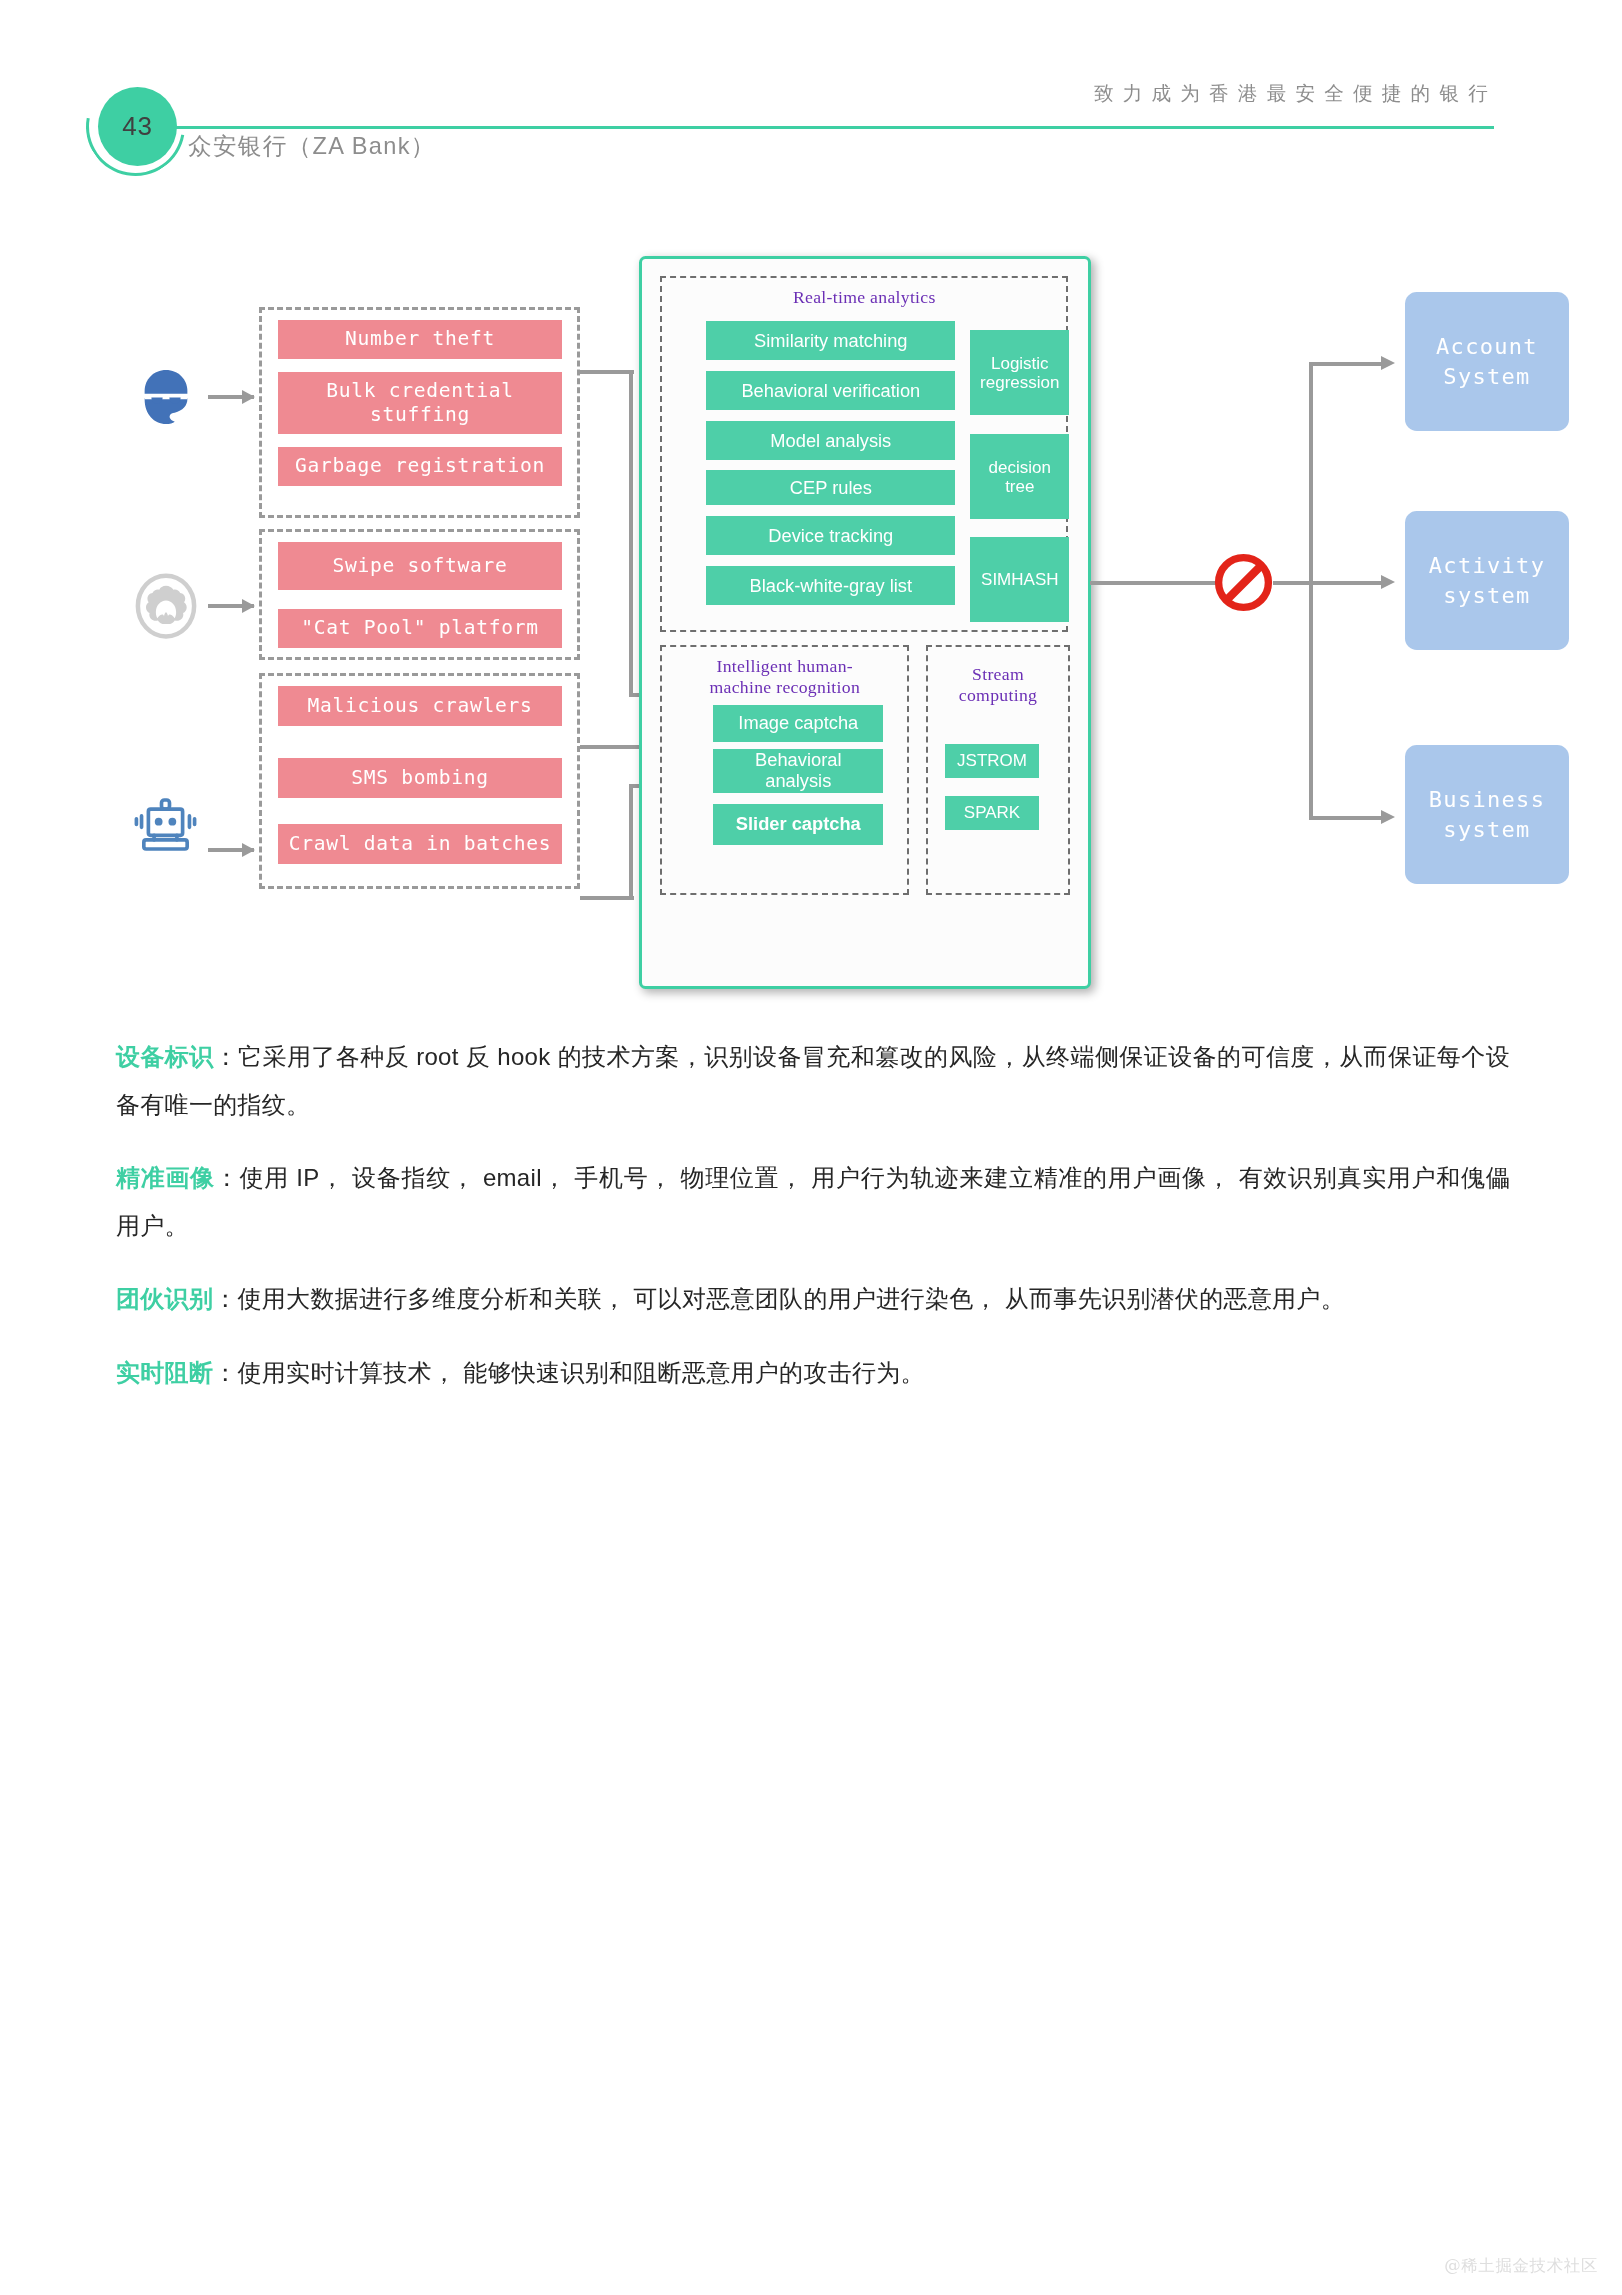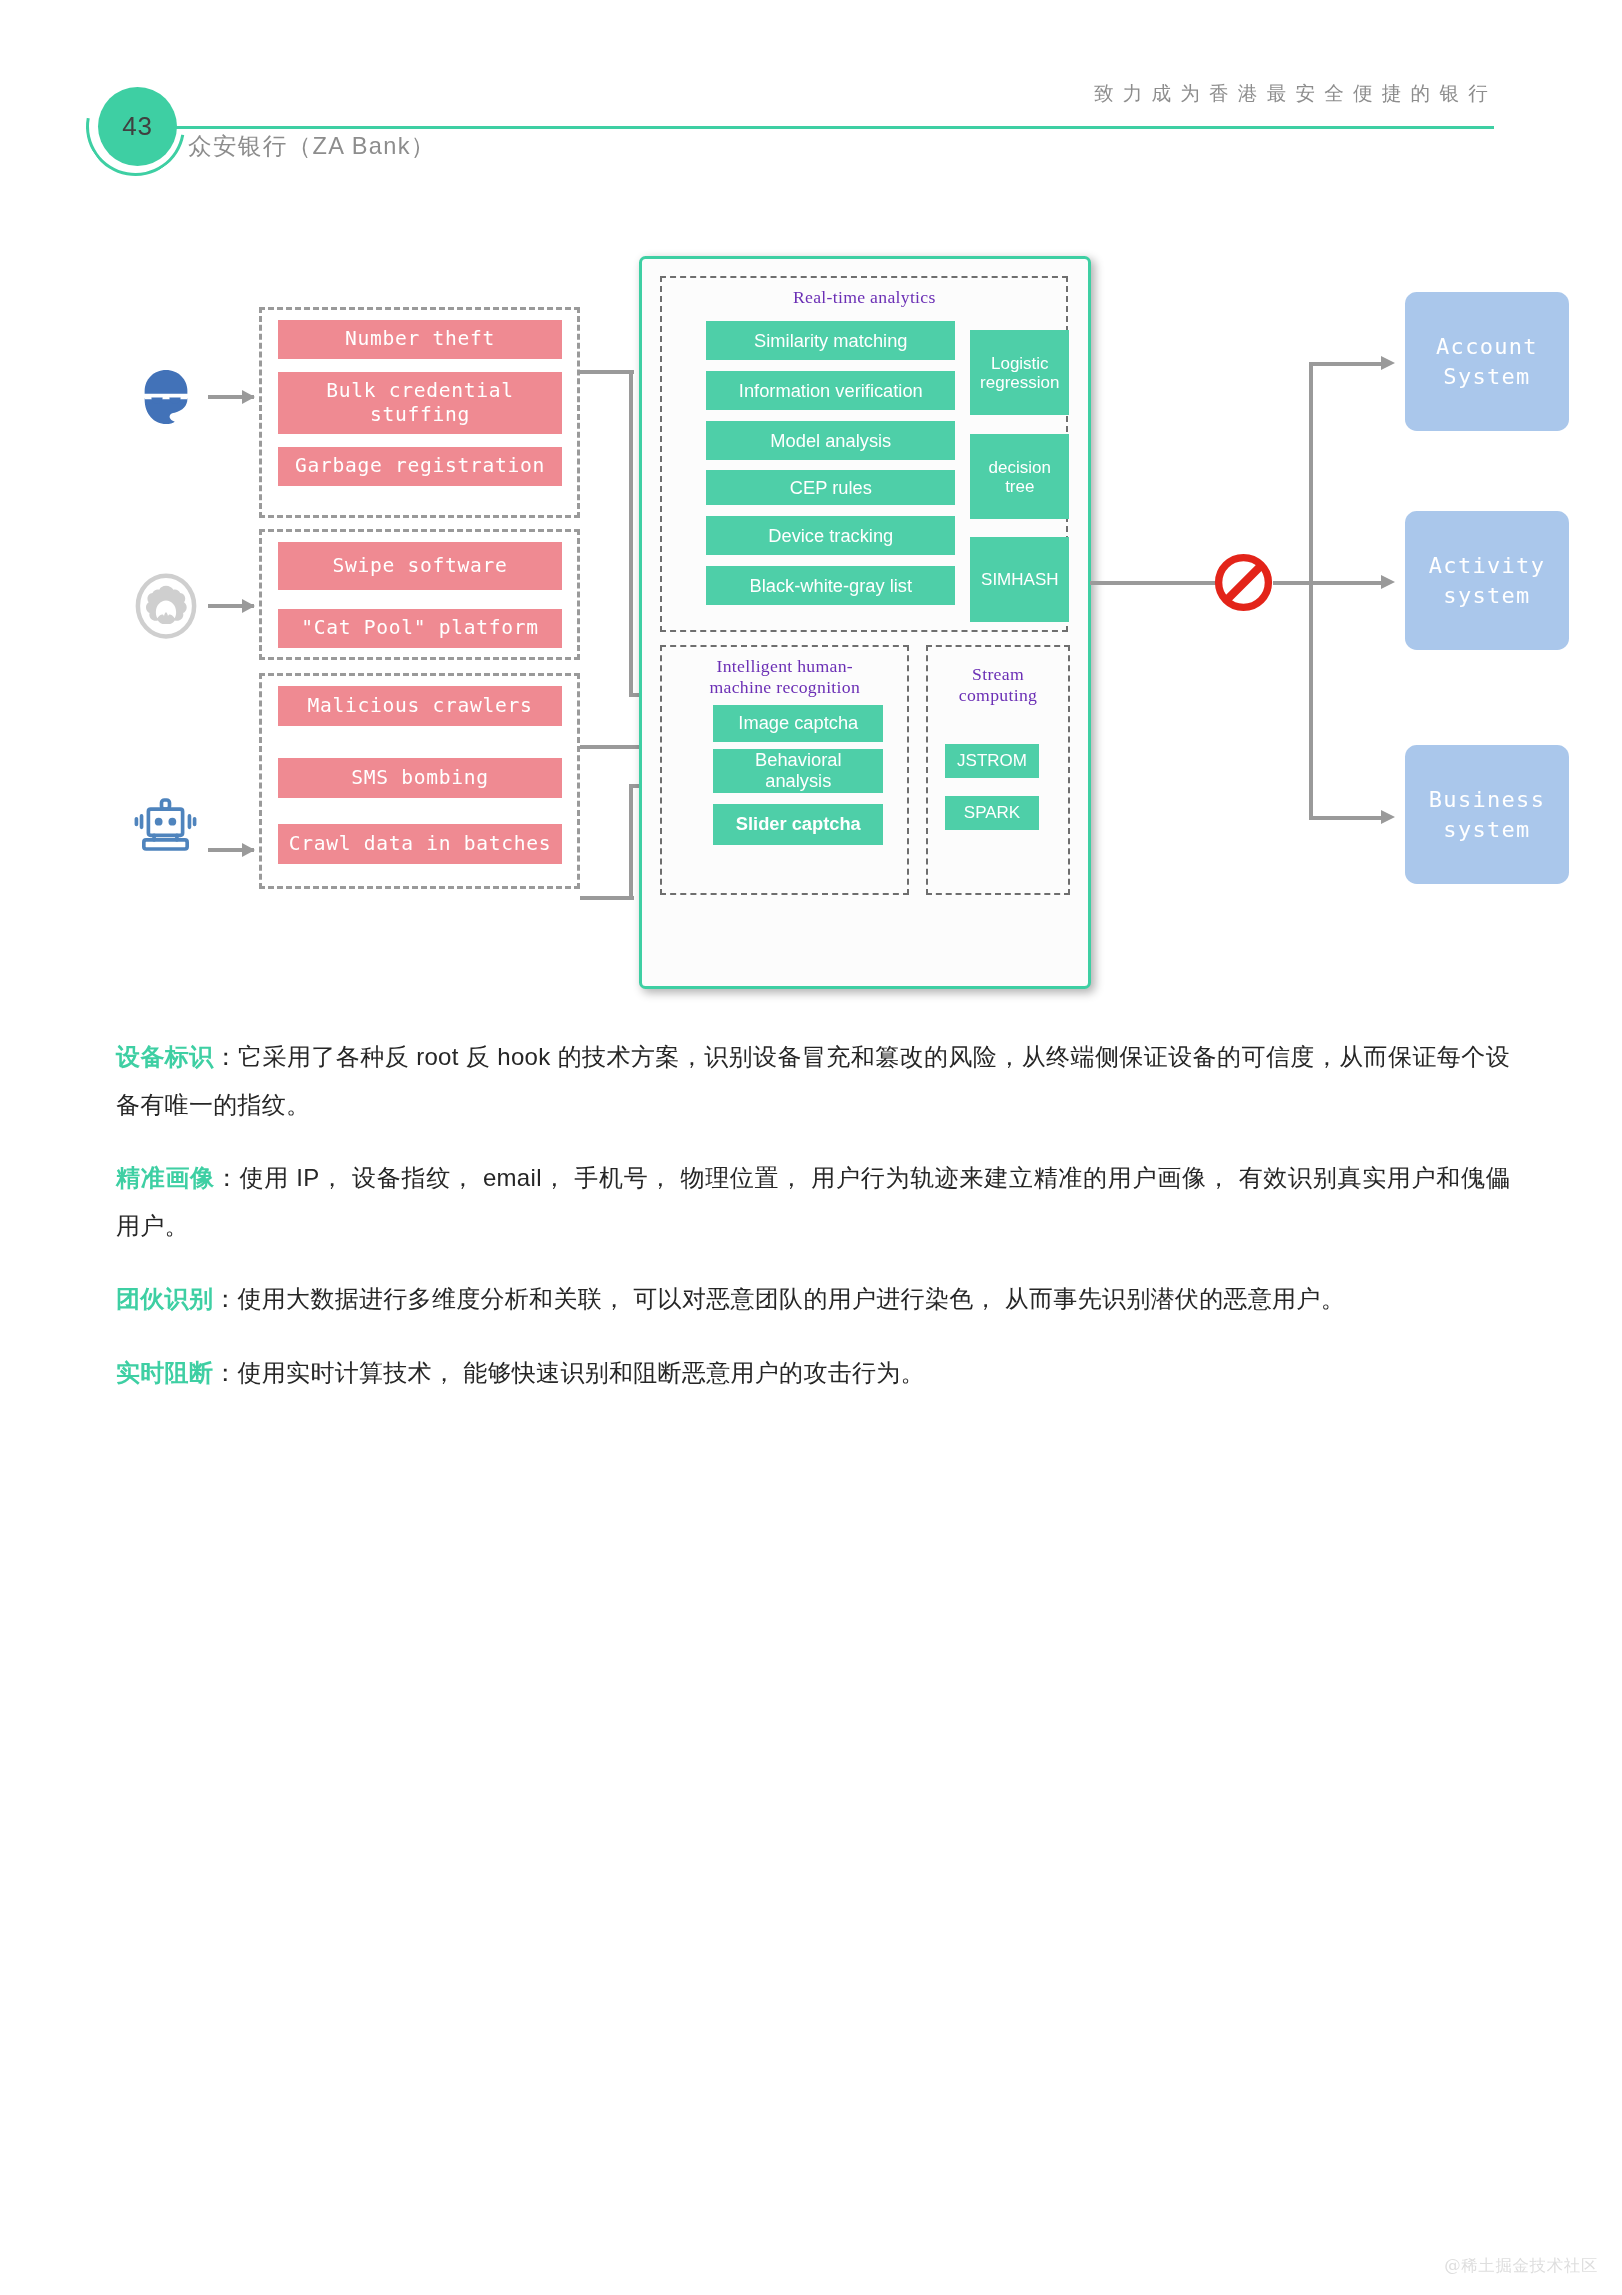--- a/index.html
+++ b/index.html
@@ -313,21 +313,21 @@
     <div class="elbow elbow-v" style="left:531px; top:548px; height:115px;"></div>
     <div class="elbow elbow-h" style="left:531px; top:548px; width:58px;"></div>
     <div class="arrowhead" style="left:582px; top:542px;"></div>
 
     <div class="engine">
 
       <div class="dash-box" style="left:18.3px; top:17.7px; width:408px; height:356px;">
         <div class="dash-title" style="left:0; top:9.2px;">Real-time analytics</div>
 
         <div class="chip" style="left:44px; top:43px; width:249px; height:39px;">Similarity matching</div>
-        <div class="chip" style="left:44px; top:93px; width:249px; height:39px;">Information verification</div>
+        <div class="chip" style="left:44px; top:93px; width:249px; height:39px;">Behavioral verification</div>
         <div class="chip" style="left:44px; top:143px; width:249px; height:39px;">Model analysis</div>
         <div class="chip" style="left:44px; top:192px; width:249px; height:35px;">CEP rules</div>
         <div class="chip" style="left:44px; top:238px; width:249px; height:39px;">Device tracking</div>
         <div class="chip" style="left:44px; top:288px; width:249px; height:39px;">Black-white-gray list</div>
 
         <div class="chip small" style="left:308px; top:52px; width:99px; height:85px;">
           <span style="white-space:pre-line">Logistic
 regression</span>
         </div>
         <div class="chip small" style="left:308px; top:156px; width:99px; height:85px;">

